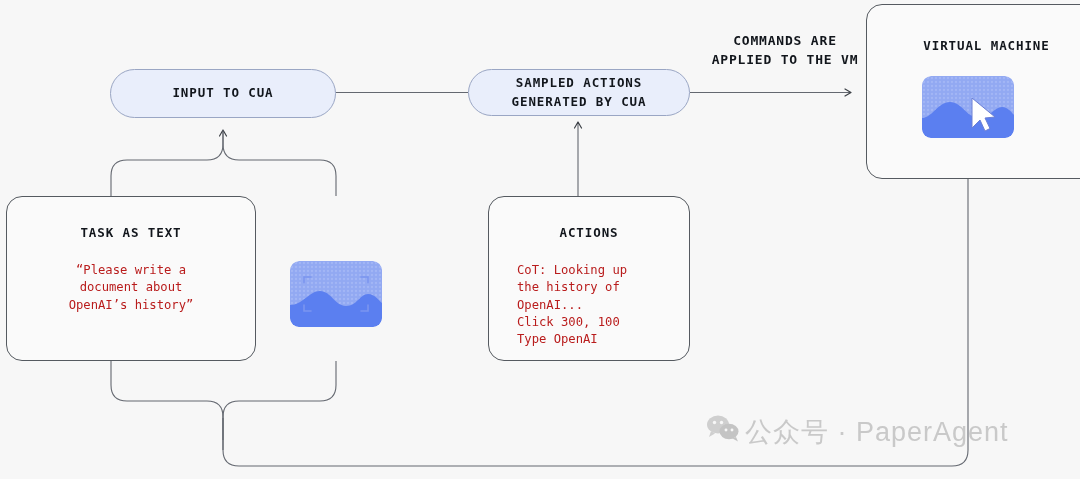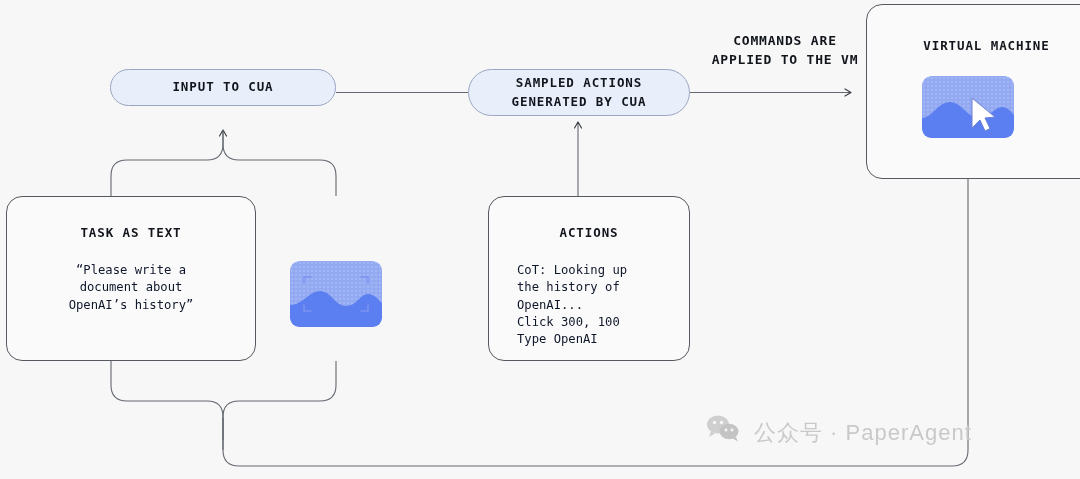--- a/index.html
+++ b/index.html
@@ -36,21 +36,21 @@
     align-items: center;
     justify-content: center;
     text-align: center;
     color: #12161c;
     font-size: 12.5px;
     letter-spacing: 0.9px;
     font-weight: 700;
     line-height: 1.45;
     box-sizing: border-box;
   }
-  #pill-input  { left: 110px; top: 69px;  width: 226px; height: 37px; }
+  #pill-input  { left: 110px; top: 69px;  width: 226px; height: 49px; }
   #pill-sampled{ left: 468px; top: 69px;  width: 222px; height: 47px; }
 
   
   .card {
     position: absolute;
     background: #fafafa;
     border: 1.1px solid #555a60;
     border-radius: 16px;
     box-sizing: border-box;
     color: #12161c;
@@ -68,21 +68,21 @@
     color: #12161c;
   }
   #card-task .card-title,
   #card-screenshot .card-title,
   #card-actions .card-title { margin-top: 28px; }
   #card-vm .card-title { margin-top: 33px; }
 
   .card-body {
     font-size: 12.2px;
     line-height: 1.42;
-    color: #0f172a;
+    color: #b91c1c;
     white-space: pre-line;
   }
   #card-task .card-body {
     margin-top: 22px;
     text-align: center;
     padding: 0 14px;
   }
   #card-actions .card-body {
     margin-top: 22px;
     text-align: left;
@@ -109,25 +109,25 @@
     white-space: pre-line;
   }
   #note-commands { left: 694px; top: 32px; width: 182px; }
 
   
   #watermark {
     position: absolute;
     left: 706px;
     top: 414px;
     display: flex;
-    align-items: flex-end;
-    gap: 14px;
+    align-items: flex-start;
+    gap: 5px;
     color: #c9c9c9;
     font-family: "Liberation Sans", sans-serif;
-    font-size: 22px;
+    font-size: 27px;
     letter-spacing: 1px;
     white-space: nowrap;
   }
   #watermark .wm-text { color: #c9c9c9; }
 </style>
 </head>
 <body>
 
 <div id="canvas">
 

